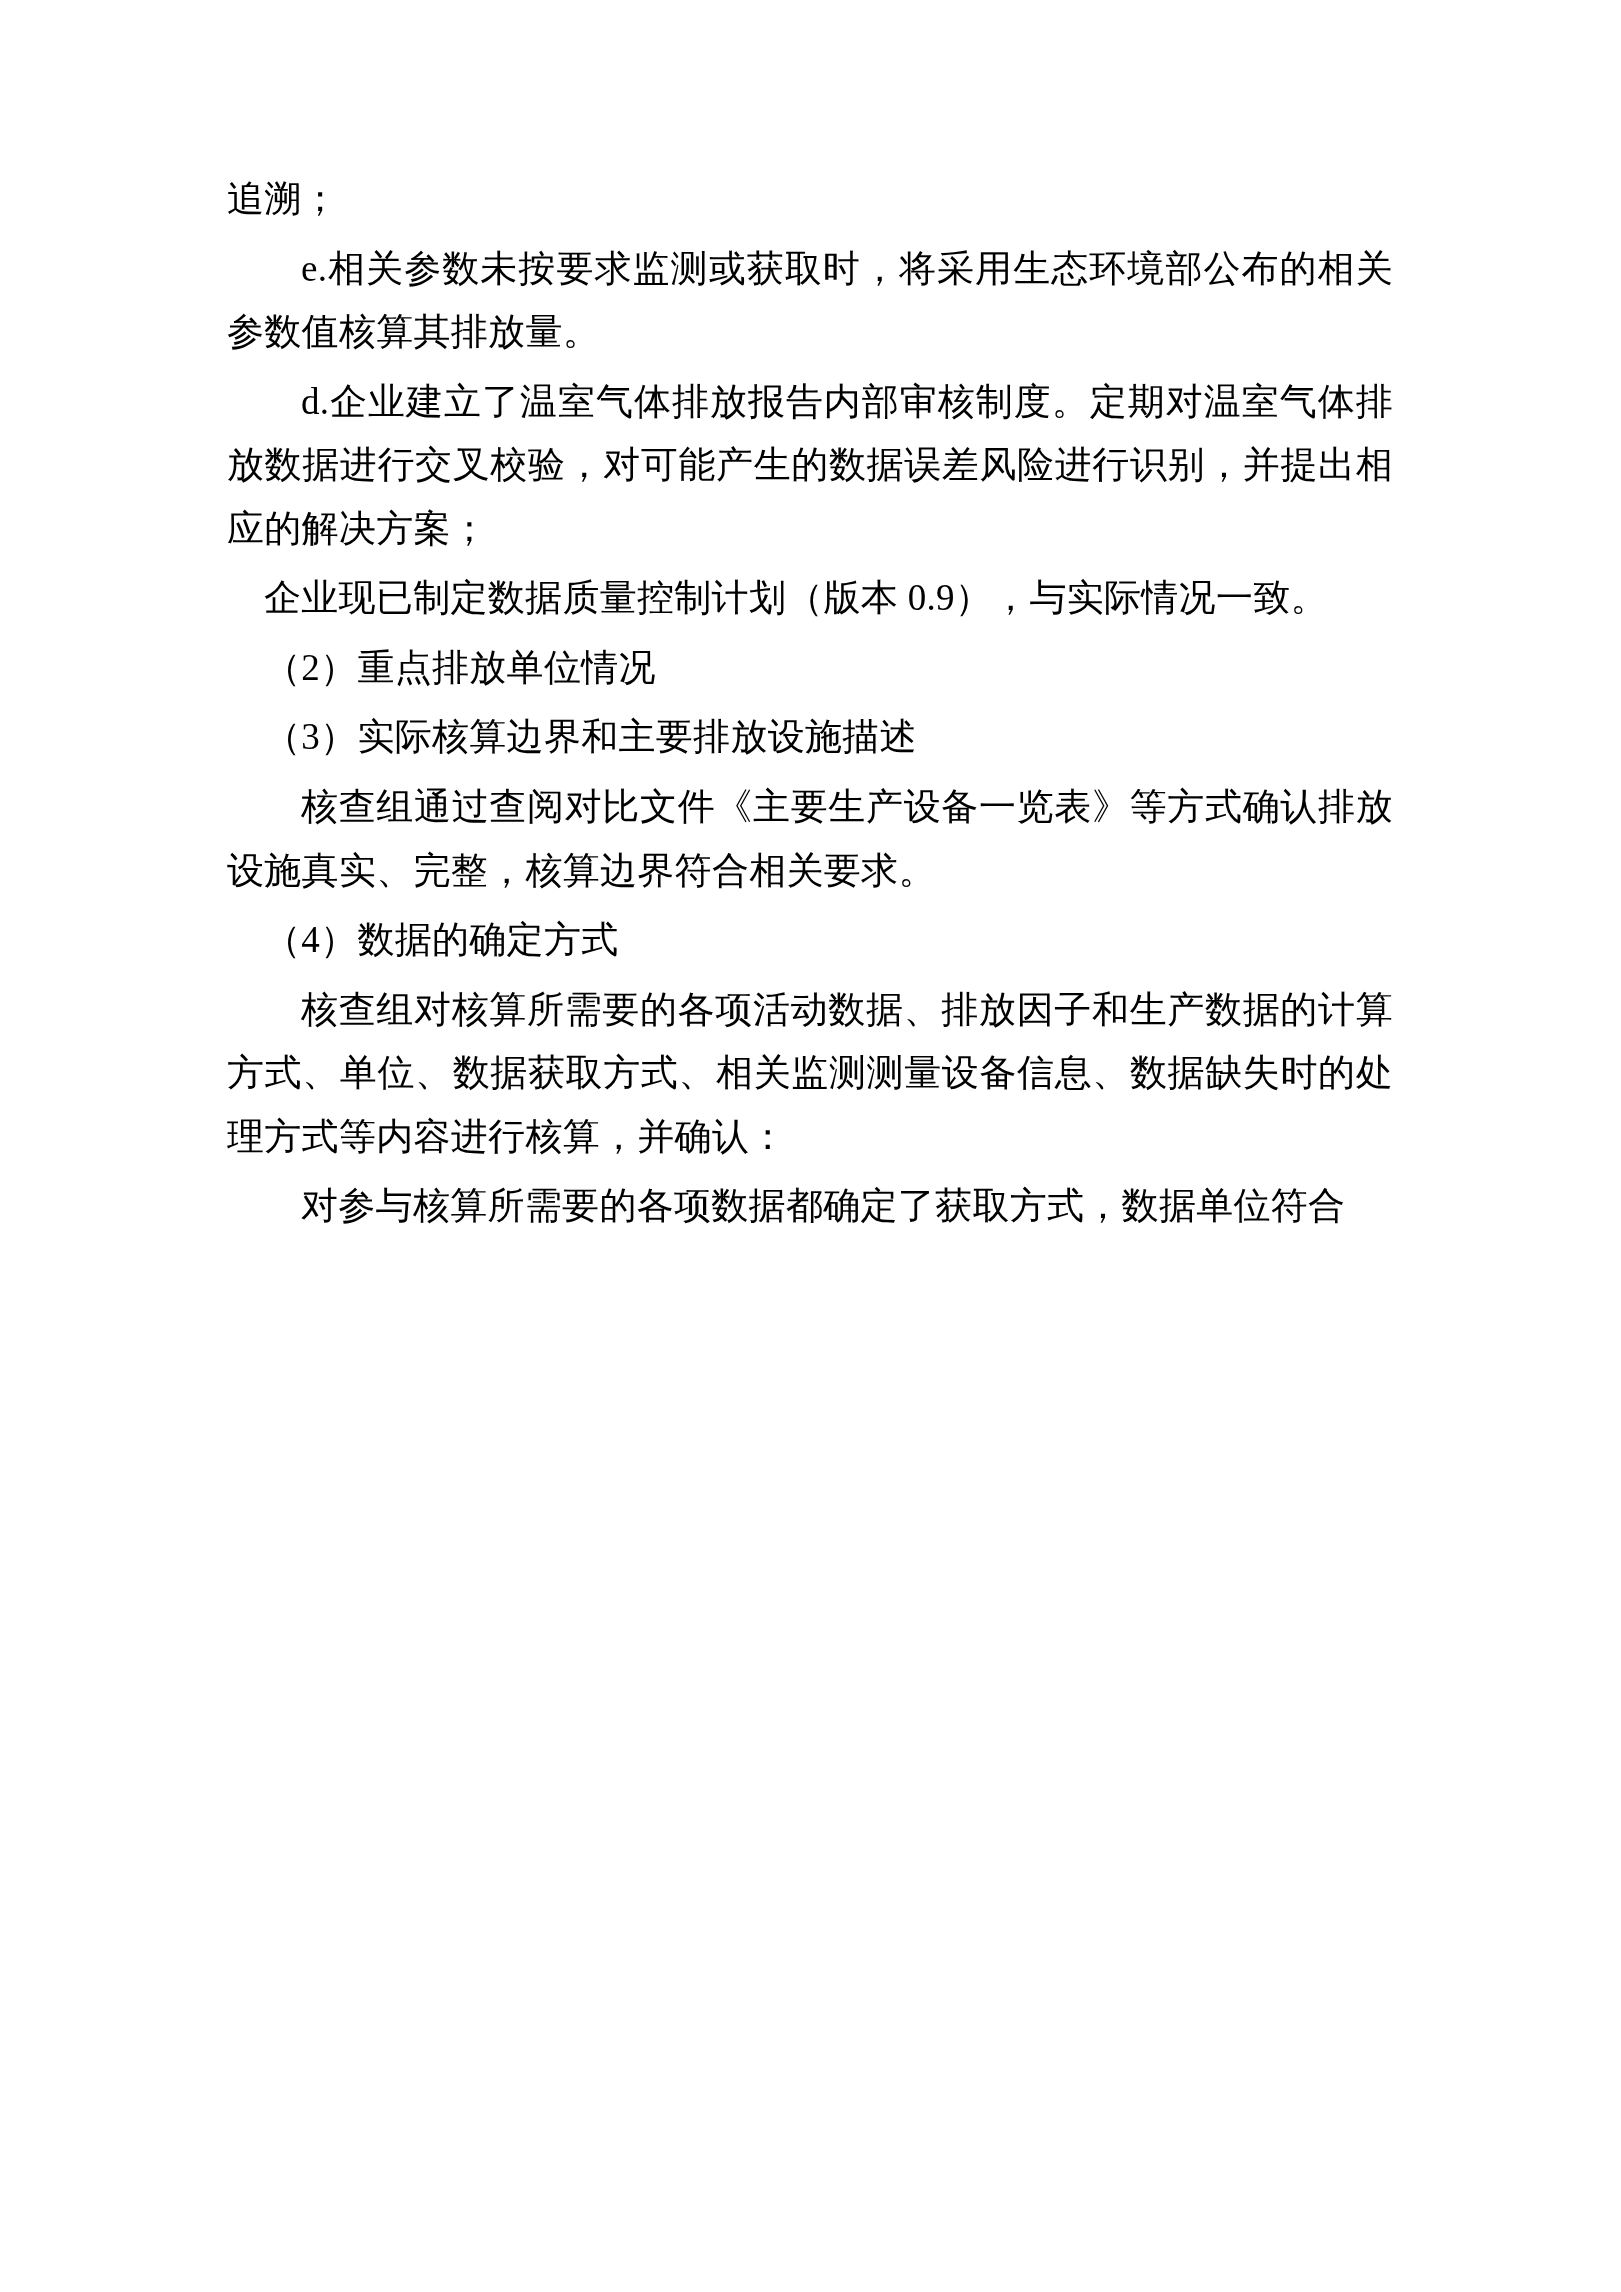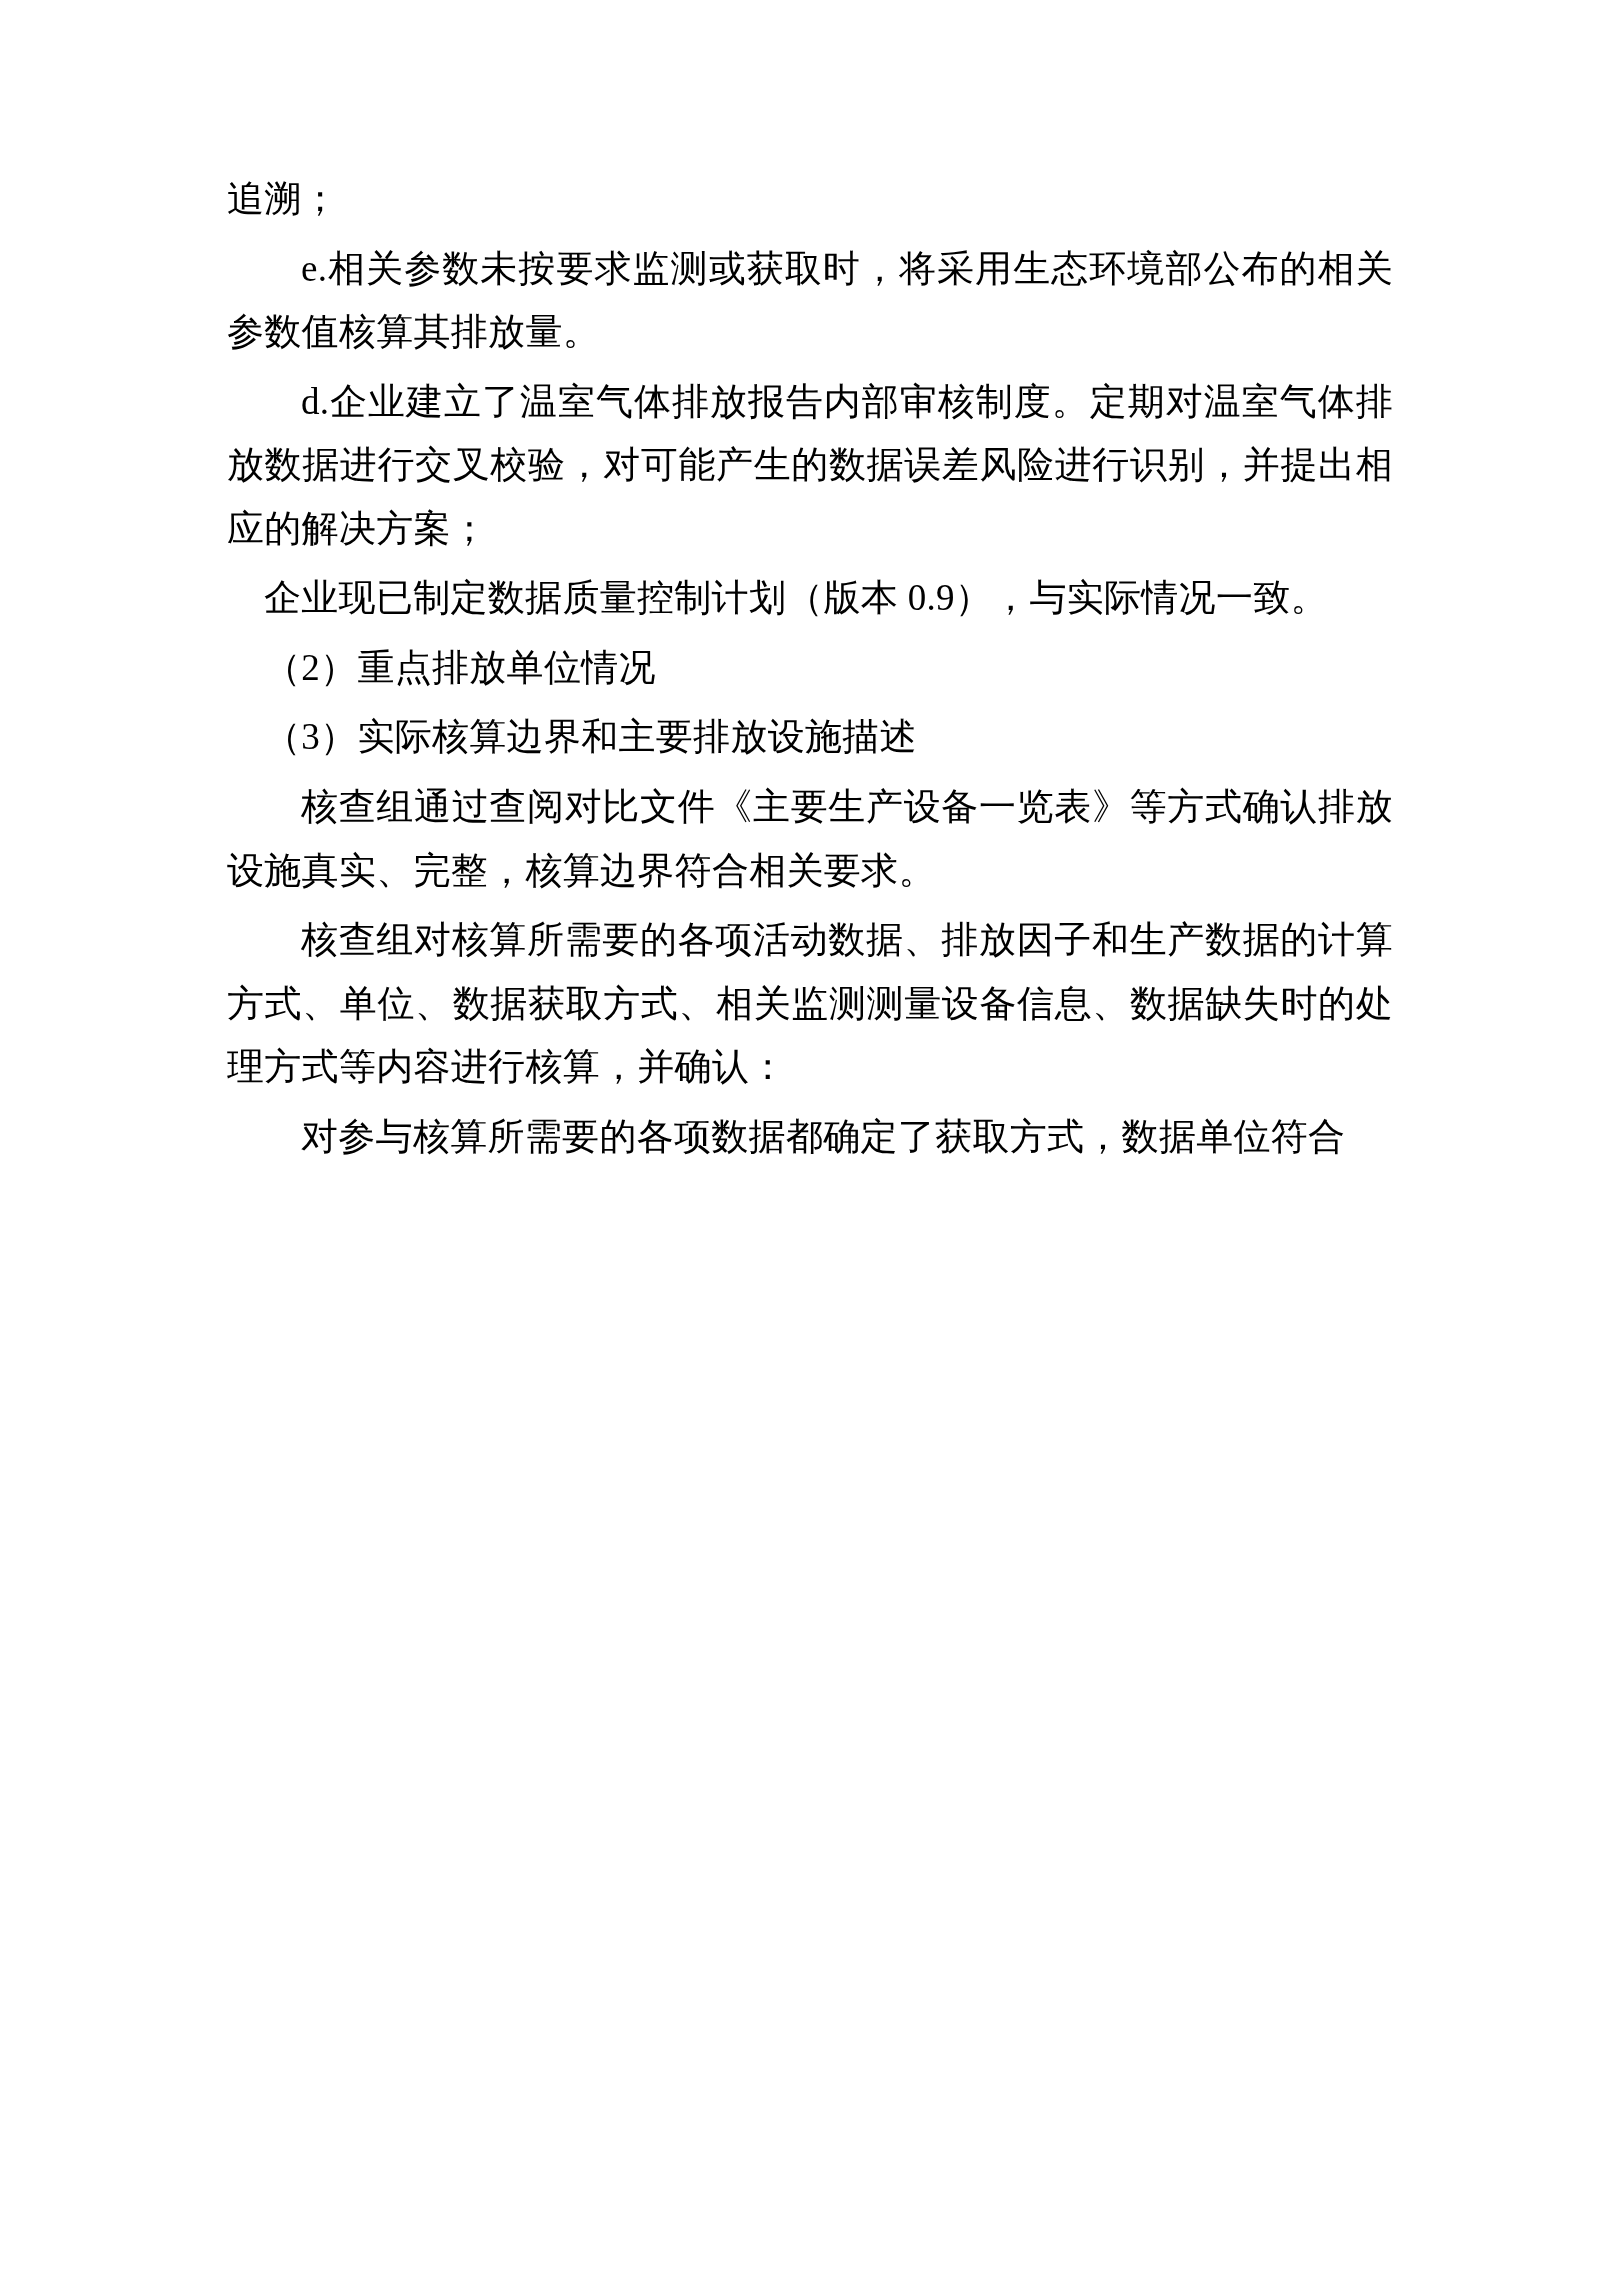--- a/index.html
+++ b/index.html
@@ -81,20 +81,21 @@
 
     <p class="para sub">企业现已制定数据质量控制计划（版本 0.9），与实际情况一致。</p>
 
     <p class="para sub">（2）重点排放单位情况</p>
 
 
     <p class="para sub">（3）实际核算边界和主要排放设施描述</p>
 
     <p class="para indent">核查组通过查阅对比文件《主要生产设备一览表》等方式确认排放设施真实、完整，核算边界符合相关要求。</p>
 
+    <p class="para sub">（4）数据的确定方式</p>
 
     <p class="para indent">核查组对核算所需要的各项活动数据、排放因子和生产数据的计算方式、单位、数据获取方式、相关监测测量设备信息、数据缺失时的处理方式等内容进行核算，并确认：</p>
 
     <p class="para indent">对参与核算所需要的各项数据都确定了获取方式，数据单位符合</p>
 
   </div>
 
   <div class="footer">21</div>
 
 </div>

